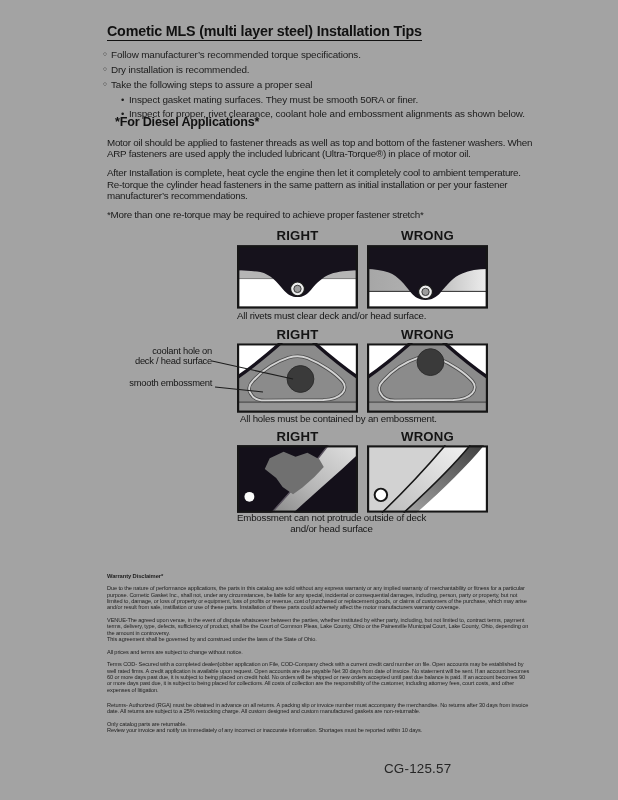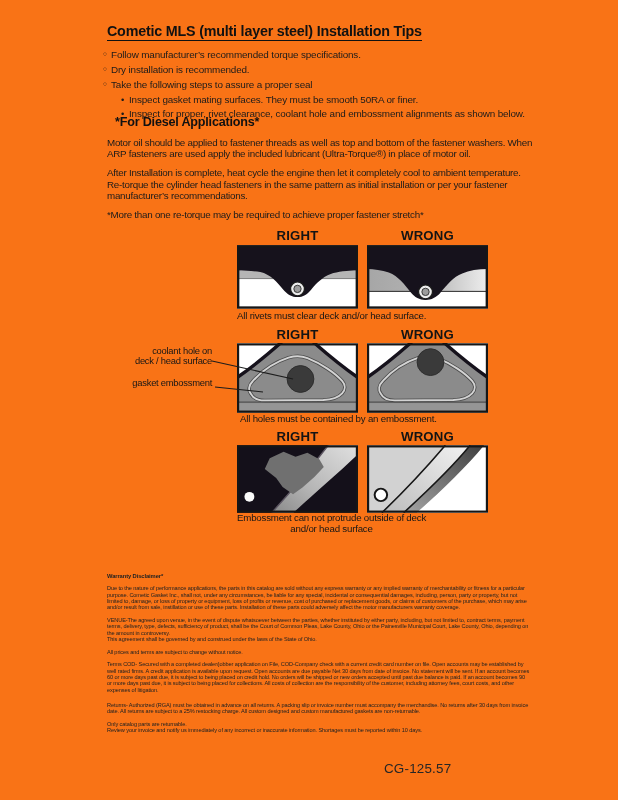--- a/index.html
+++ b/index.html
@@ -1,17 +1,17 @@
 <!DOCTYPE html>
 <html><head>
 <meta charset="utf-8">
 <style>
   html,body{margin:0;padding:0;background:#ffffff;}
   .page{
-    position:relative;width:618px;height:800px;background:#f97316;overflow:hidden;
+    position:relative;width:618px;height:800px;background:#a3a3a3;overflow:hidden;
     font-family:"Liberation Sans","DejaVu Sans",sans-serif;color:#1b1b1b;
   }
   
   .top-block{position:absolute;left:103px;top:22px;width:436px;}
   .doc-title{
     display:inline-block;margin:0 0 6px 4px;font-size:14.3px;font-weight:bold;
     letter-spacing:-0.2px;border-bottom:1.7px solid #111;padding-bottom:1px;color:#111;
   }
   .bullet-row{display:flex;font-size:9.9px;line-height:14.2px;letter-spacing:-0.15px;align-items:flex-end;}
   .bullet-row .mk{flex:0 0 8px;}
@@ -115,21 +115,21 @@
   <div class="fig-caption" style="left:237px;top:311px;">All rivets must clear deck and/or head surface.</div>
 
   <span class="fig-label" style="left:237px;top:327px;">RIGHT</span>
   <span class="fig-label" style="left:367px;top:327px;">WRONG</span>
 
   <div class="pointer-labels" style="top:346px;">
     <div>coolant hole on</div>
     <div>deck / head surface</div>
   </div>
   <div class="pointer-labels" style="top:378px;">
-    <div>gasket embossment</div>
+    <div>smooth embossment</div>
   </div>
 
   <div class="fig-box" style="left:237px;top:343px;">
     <svg viewBox="0 0 122 70" width="121" height="70">
       <rect width="122" height="70" fill="#8b8b8b"></rect>
       <rect x="0" y="58.5" width="122" height="1.8" fill="#606060"></rect>
       <rect x="0" y="60.3" width="122" height="9.7" fill="#959595"></rect>
       <path d="M-2,-3 L47,-3 C38,5 20,21 -2,36 Z" fill="#ffffff" stroke="#16121c" stroke-width="3.4"></path>
       <path d="M124,-3 L75,-3 C84,5 102,21 124,36 Z" fill="#ffffff" stroke="#16121c" stroke-width="3.4"></path>
       <path d="M14,51 C11,47 12,42 16,38 C25,28 38,19 52,14.5 C58,12.6 65,12.6 71,15 C85,20.5 99,30 106,38 C109.5,42 109.5,47 106,50.5 C102,55 95,56.8 87,57.2 L28,57.6 C21,57.6 16,55 14,51 Z" fill="none" stroke="#4a4a4a" stroke-width="3.6"></path>

